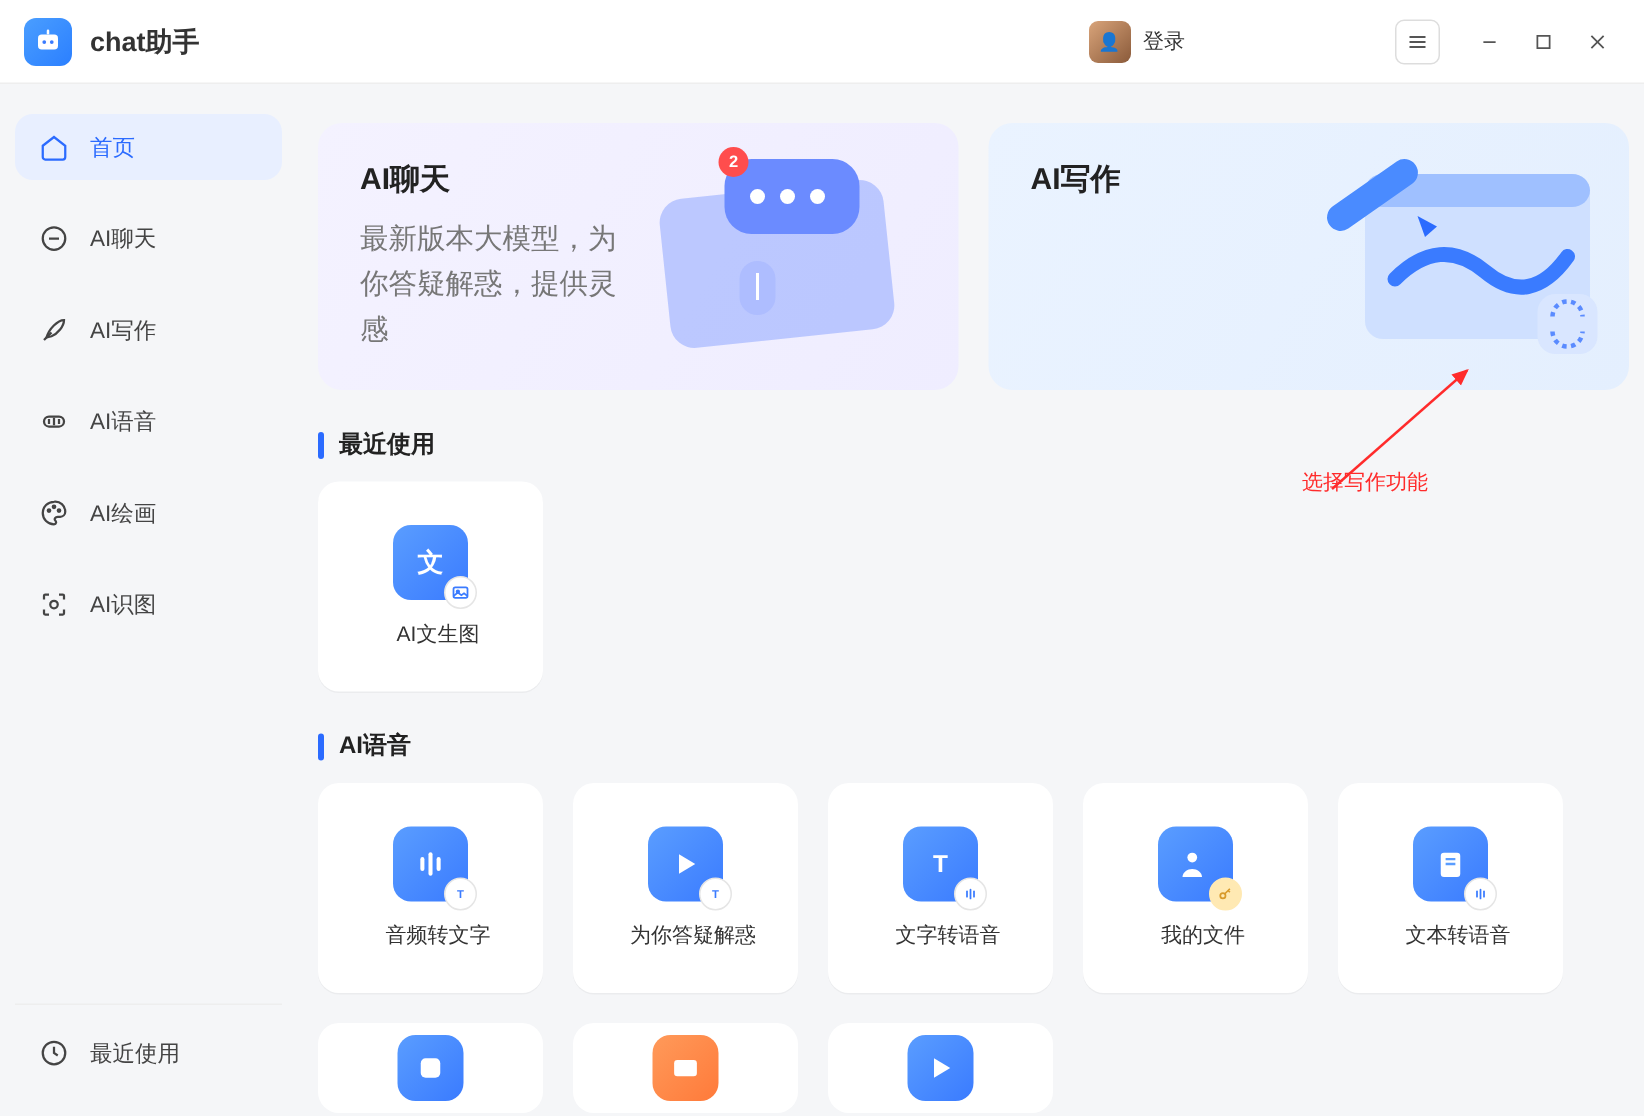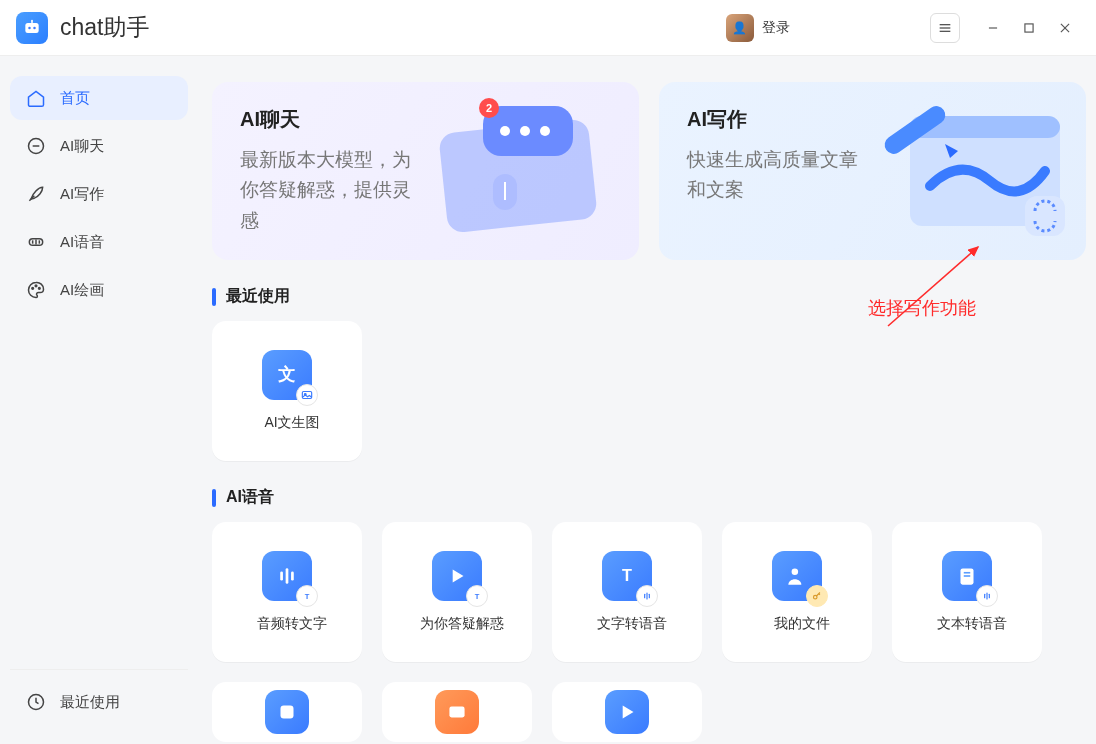--- a/index.html
+++ b/index.html
@@ -1,29 +1,29 @@
 <!DOCTYPE html>
 <html><head>
 <meta charset="utf-8">
 <style>
 * { box-sizing: border-box; margin: 0; padding: 0; }
 body { font-family: -apple-system, "Segoe UI", "Microsoft YaHei", sans-serif; background: #f5f6f8; width: 1096px; height: 744px; overflow: hidden; font-size: 14px; color: #333; }
 .titlebar { height: 56px; background: #fff; display: flex; align-items: center; padding: 0 16px; border-bottom: 1px solid #eee; }
 .logo { width: 32px; height: 32px; background: linear-gradient(135deg,#4a9eff,#2b7fff); border-radius: 8px; display: flex; align-items: center; justify-content: center; color: #fff; }
 .logo svg { width: 20px; height: 20px; }
-.app-title { font-weight: 400; font-size: 23px; margin-left: 12px; }
+.app-title { font-weight: 700; font-size: 18px; margin-left: 12px; }
 .titlebar-spacer { flex: 1; }
 .user { display: flex; align-items: center; gap: 8px; margin-right: 140px; cursor: pointer; }
 .avatar { width: 28px; height: 28px; border-radius: 6px; background: linear-gradient(135deg,#d9a47a,#8a5a3a); display: flex; align-items: center; justify-content: center; color:#fff; font-size:12px; }
 .win-btns { display: flex; align-items: center; gap: 6px; margin-left: 8px; }
 .win-btn { width: 30px; height: 30px; display: flex; align-items: center; justify-content: center; cursor: pointer; color:#555; border-radius:4px; }
 .menu-btn { width: 30px; height: 30px; display:flex; align-items:center; justify-content:center; cursor:pointer; border:1px solid #ddd; border-radius:6px; margin-right:10px; }
 .body { display:flex; height: calc(744px - 56px); }
 .sidebar { width: 198px; padding: 20px 10px; display:flex; flex-direction:column; }
-.nav { display:flex; flex-direction:column; gap:4px; }
+.nav { display:flex; flex-direction:column; gap:17px; }
 .nav-item { display:flex; align-items:center; gap:14px; padding: 12px 16px; border-radius: 12px; cursor:pointer; color:#444; font-size:15px; }
 .nav-item.active { background:#e8efff; color:#2b6bff; font-weight:500; }
 .nav-icon { width:20px; height:20px; display:flex; align-items:center; justify-content:center; }
 .nav-icon svg { width:20px; height:20px; stroke:currentColor; fill:none; stroke-width:1.8; }
 .sidebar-spacer { flex:1; }
 .sidebar-bottom { border-top:1px solid #eee; padding-top:10px; display:flex; flex-direction:column; gap:4px; }
 .main { flex:1; padding: 26px 10px 0 14px; overflow:hidden; position:relative; }
 .hero-row { display:flex; gap:20px; }
 .hero { flex:1; height:178px; border-radius:16px; padding:24px 28px; position:relative; overflow:hidden; cursor:pointer; }
 .hero-chat { background: linear-gradient(120deg,#f4f2ff,#efedff); }
@@ -34,21 +34,21 @@
 .badge { position:absolute; top:-6px; left:-6px; width:20px; height:20px; border-radius:50%; background:#ff4d4d; color:#fff; font-size:11px; font-weight:700; display:flex; align-items:center; justify-content:center; }
 .section-title { display:flex; align-items:center; gap:10px; margin:26px 0 14px; font-size:16px; font-weight:700; color:#222; }
 .section-title::before { content:""; width:4px; height:18px; background:#2b6bff; border-radius:2px; }
 .cards { display:flex; gap:20px; flex-wrap:wrap; }
 .card { width:150px; height:140px; background:#fff; border-radius:14px; display:flex; flex-direction:column; align-items:center; justify-content:center; gap:14px; cursor:pointer; box-shadow:0 1px 0 rgba(0,0,0,0.04); }
 .card-icon { width:50px; height:50px; border-radius:12px; background:linear-gradient(135deg,#5a9dff,#3a7bff); display:flex; align-items:center; justify-content:center; color:#fff; position:relative; }
 .card-icon svg { width:26px; height:26px; }
 .sub-badge { position:absolute; right:-6px; bottom:-6px; width:22px; height:22px; border-radius:50%; background:#fff; display:flex; align-items:center; justify-content:center; color:#3a7bff; border:1px solid #e5e5e5; }
 .sub-badge svg{width:14px;height:14px;}
 .card-label { font-size:14px; color:#333;margin-left:10px; }
-.annotation { position:absolute; left:670px; top:240px; color:#ff2b2b; font-size:18px; pointer-events:none; }
+.annotation { position:absolute; left:670px; top:257px; color:#ff2b2b; font-size:14px; pointer-events:none; }
 .arrow { position:absolute; left:680px; top:185px; pointer-events:none; }
 .small-row { display:flex; gap:20px; margin-top:20px; }
 .small-card { width:150px; height:60px; background:#fff; border-radius:14px; display:flex; align-items:center; justify-content:center; }
 .small-card .card-icon { width:44px; height:44px; }
 </style>
 </head>
 <body>
 
 <div class="titlebar">
   <div class="logo">
@@ -135,20 +135,29 @@
       <div class="nav-item">
         <span class="nav-icon">
             <svg viewBox="0 0 24 24">
               <path d="M12 3a9 9 0 100 18c2 0 2-2 1-3s0-3 2-3h2a4 4 0 004-4 8 8 0 00-9-8z"></path>
               <circle cx="8" cy="10" r="1" fill="currentColor"></circle>
               <circle cx="12" cy="7" r="1" fill="currentColor"></circle>
               <circle cx="16" cy="10" r="1" fill="currentColor"></circle>
             </svg>
           </span>
         <span>AI绘画</span>
+      </div>
+      <div class="nav-item">
+        <span class="nav-icon">
+            <svg viewBox="0 0 24 24">
+              <path d="M4 8V5a1 1 0 011-1h3M20 8V5a1 1 0 00-1-1h-3M4 16v3a1 1 0 001 1h3M20 16v3a1 1 0 01-1 1h-3"></path>
+              <circle cx="12" cy="12" r="3"></circle>
+            </svg>
+          </span>
+        <span>AI识图</span>
       </div>
     </div>
     <div class="sidebar-spacer"></div>
     <div class="sidebar-bottom">
       <div class="nav-item">
         <span class="nav-icon">
             <svg viewBox="0 0 24 24">
               <circle cx="12" cy="12" r="9"></circle>
               <polyline points="12 7 12 12 15 14"></polyline>
             </svg>
@@ -171,21 +180,20 @@
               <circle cx="102" cy="35" r="5" fill="#fff"></circle>
               <circle cx="122" cy="35" r="5" fill="#fff"></circle>
             <rect x="70" y="78" width="24" height="36" rx="12" fill="#aebdff"></rect>
             <line x1="82" y1="86" x2="82" y2="104" stroke="#fff" stroke-width="2"></line>
           </svg>
           <div class="badge" style="left:56px; top:2px;">2</div>
         </div>
       </div>
       <div class="hero hero-write">
         <div class="hero-title">AI写作</div>
-        <div class="hero-desc">快速生成高质量文章和文案</div>
         <div class="hero-art">
           <svg viewBox="0 0 200 150">
             <rect x="40" y="20" width="150" height="110" rx="12" fill="#c9dcff" opacity="0.8"></rect>
             <rect x="40" y="20" width="150" height="22" rx="12" fill="#9fc0ff"></rect>
             <path d="M60 90 Q90 60 120 85 T175 75" stroke="#3a7bff" stroke-width="10" fill="none" stroke-linecap="round"></path>
             <rect x="10" y="25" width="70" height="18" rx="9" fill="#4a8bff" transform="rotate(-35 45 34)"></rect>
             <polygon points="75,48 88,55 80,62" fill="#2b6bff"></polygon>
             <rect x="155" y="100" width="40" height="40" rx="12" fill="#d9e6ff"></rect>
             <path d="M165 115a10 10 0 0120 0M165 125a10 10 0 0020 0" stroke="#5a8bff" stroke-width="3" fill="none" stroke-dasharray="3 3"></path>
           </svg>

